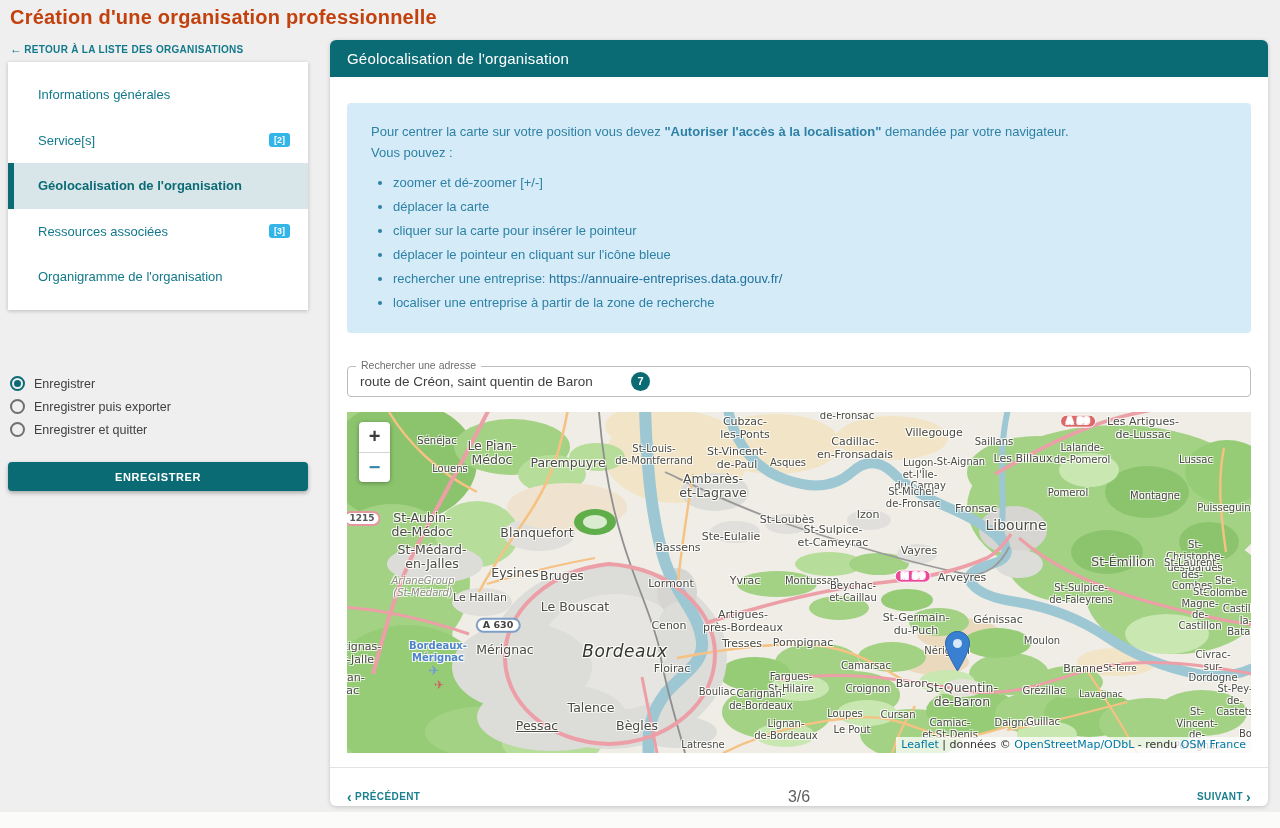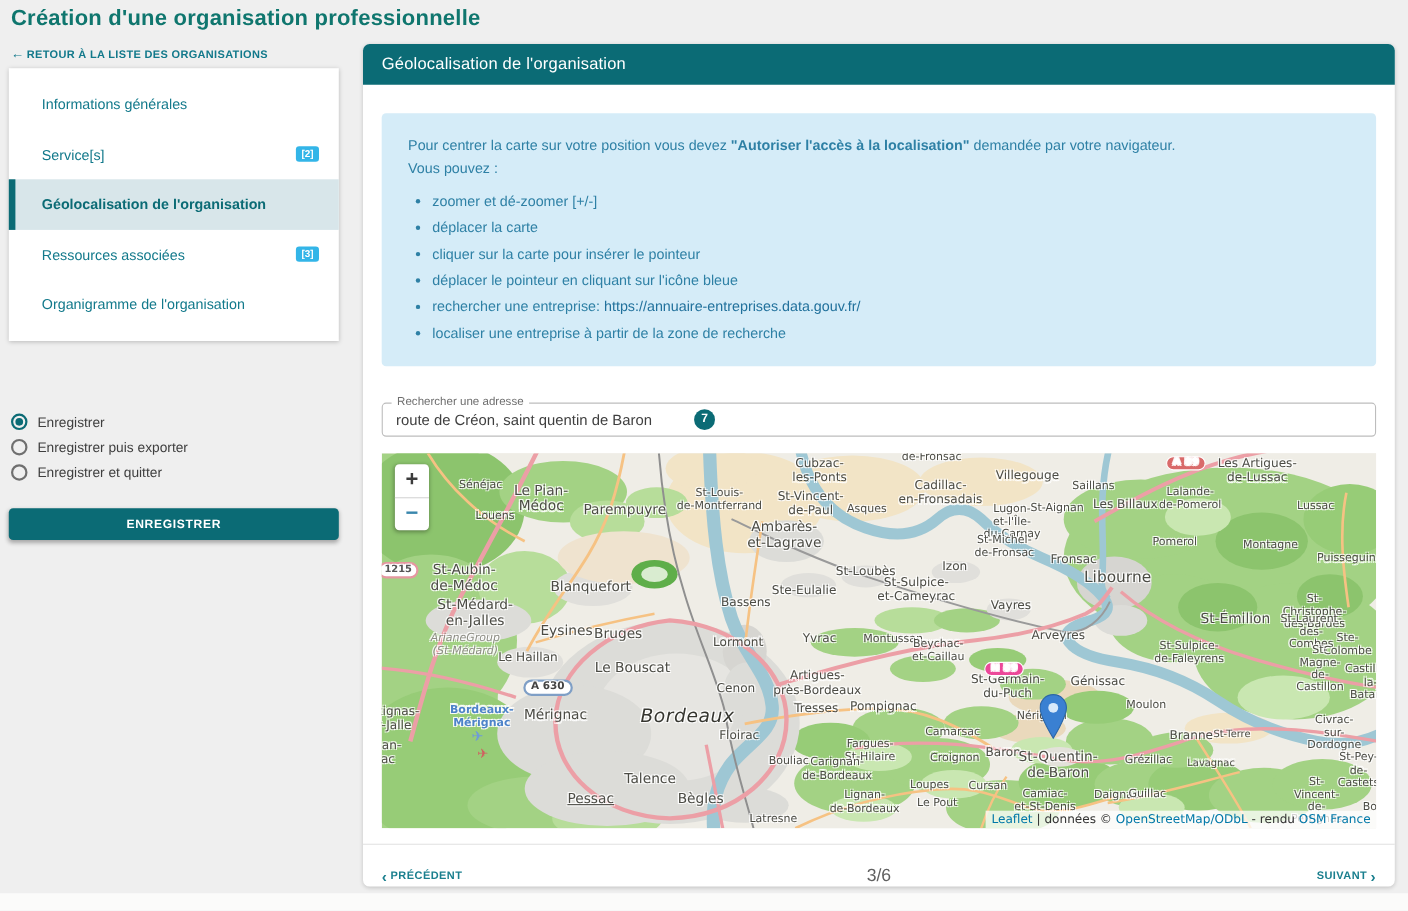--- a/index.html
+++ b/index.html
@@ -1,20 +1,20 @@
 <!DOCTYPE html>
 <html><head>
 <meta charset="utf-8">
 <style>
   * { margin:0; padding:0; box-sizing:border-box; }
   html,body { width:1280px; height:828px; overflow:hidden; }
   body { background:#efefef; font-family:"Liberation Sans", sans-serif; position:relative; }
 
   
-  .page-title { position:absolute; left:10px; top:6px; font-size:20px; color:#0f766e; letter-spacing:.2px; }
+  .page-title { position:absolute; left:10px; top:6px; font-size:20px; color:#c2410c; letter-spacing:.2px; }
   .back-link { position:absolute; left:10px; top:42px; font-size:10px; font-weight:700; color:#12798b; letter-spacing:.3px; cursor:pointer; }
   .back-link .arr { font-size:12px; margin-right:2px; }
 
   
   .nav-card { position:absolute; left:8px; top:62px; width:300px; background:#fff; box-shadow:0 1px 4px rgba(0,0,0,.22); padding:10px 0; }
   .nav-item { height:45.5px; display:flex; align-items:center; padding-left:24px; padding-right:14px; font-size:13px; color:#12798b; border-left:6px solid transparent; cursor:pointer; }
   .nav-item .lbl { flex:1; }
   .nav-item.active { background:#d8e6ea; border-left-color:#0b6b75; color:#0b6b75; font-weight:700; }
   .nav-badge { background:#33b5e8; color:#fff; font-size:9px; font-weight:700; padding:2px 5px; border-radius:3px; margin-right:4px; }
 
@@ -51,21 +51,21 @@
   .map svg.bg { position:absolute; left:0; top:0; }
   .ml { position:absolute; transform:translate(-50%,-50%); white-space:pre-line; text-align:center;
         color:#4b4b44; font-family:"DejaVu Sans", sans-serif; line-height:1.12; pointer-events:none;
         text-shadow:-1px -1px 0 rgba(255,255,255,.85), 1px -1px 0 rgba(255,255,255,.85), -1px 1px 0 rgba(255,255,255,.85), 1px 1px 0 rgba(255,255,255,.85); }
   .xs { font-size:9px;text-align:center; } .s { font-size:10px; } .m { font-size:11px; } .mp { font-size:12.5px; }
   .city { font-size:14px; } .big { font-size:17px; font-style:italic; color:#35352f; letter-spacing:.5px; }
   .poi { font-size:10px; font-style:italic; color:#8d8d84; }
   .poib { font-size:10px; color:#4d83c9; font-weight:700; }
   .shp { font-size:9px; background:#fff; border:2px solid #e597a0; border-radius:9px; padding:0 4px; color:#555; font-weight:700; }
   .shb { font-size:9.5px; background:#fff; border:2px solid #7f9fc6; border-radius:9px; padding:0 5px; color:#444; font-weight:700; }
-  .shg { font-size:9.5px; background:#ec4899; border:1.5px solid #fff; border-radius:8px; padding:0 5px; color:#fff; font-weight:700;margin-top:32px; }
+  .shg { font-size:9.5px; background:#ec4899; border:1.5px solid #fff; border-radius:8px; padding:0 5px; color:#fff; font-weight:700; }
   .shr { font-size:9.5px; background:#d96a6a; border:1.5px solid #fff; border-radius:8px; padding:0 5px; color:#fff; font-weight:700; }
   .plb { font-size:13px; color:#6f9bd8; text-shadow:none; }
   .plr { font-size:12px; color:#d06060; text-shadow:none; }
 
   .zoom-ctrl { position:absolute; left:12px; top:10px; width:31px; background:#fff; border-radius:4px; box-shadow:0 1px 4px rgba(0,0,0,.35); z-index:30; }
   .zoom-btn { width:31px; height:30px; text-align:center; line-height:28px; font-size:20px; font-weight:700; color:#3c3c3c; cursor:pointer; }
   .zoom-btn.minus { border-top:1px solid #d5d5d5; color:#3a87ad; }
 
   .marker { position:absolute; left:598px; top:219px; z-index:25; cursor:pointer; }
 

